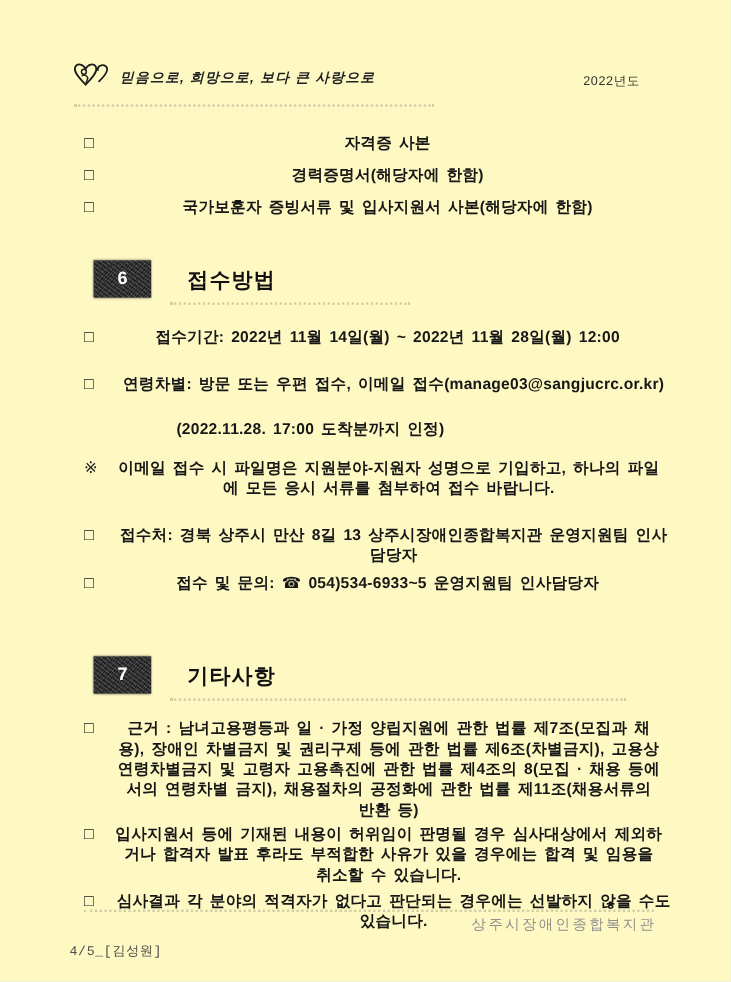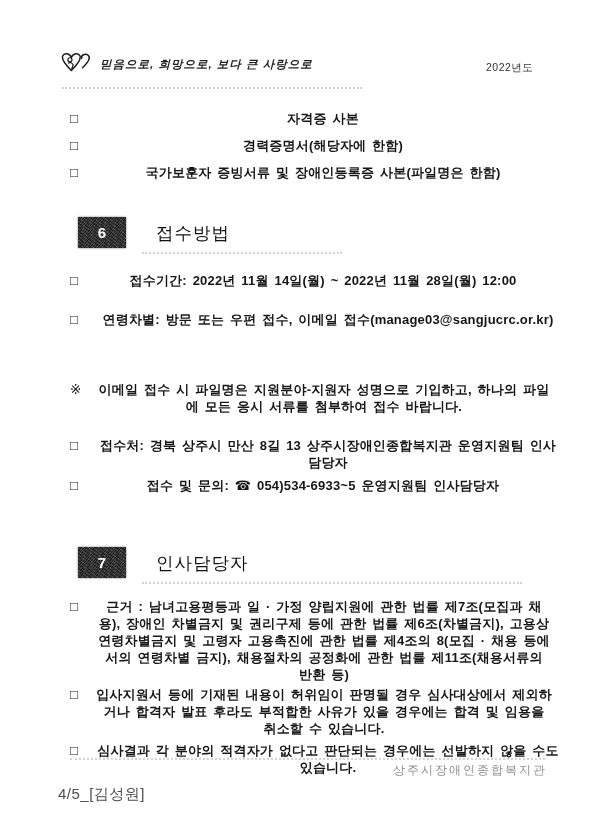--- a/index.html
+++ b/index.html
@@ -1,19 +1,19 @@
 <!DOCTYPE html>
 <html><head>
 <meta charset="utf-8">
 <style>
   html,body{margin:0;padding:0;background:#e8e8e8;}
   .page{
     position:relative;
     width:609px;height:818px;
-    background:#ffffff;
+    background:#fef9c3;
     overflow:hidden;
     font-family:"Liberation Sans","DejaVu Sans",sans-serif;
     color:#161616;
   }
   .abs{position:absolute;}
 
   
   .doc-header{left:60px;top:50px;width:490px;display:flex;align-items:center;gap:8px;}
   .logo{width:32px;height:28px;display:inline-block;}
   .slogan{font-style:italic;font-weight:bold;font-size:11.5px;letter-spacing:1px;color:#222;}
@@ -32,27 +32,27 @@
   .numbox{
     width:48px;height:31px;
     display:flex;align-items:center;justify-content:center;
     color:#fff;font-weight:bold;font-size:15px;
     background:
       repeating-linear-gradient(37deg, rgba(255,255,255,.14) 0 1px, transparent 1px 3px),
       repeating-linear-gradient(-49deg, rgba(255,255,255,.10) 0 1px, transparent 1px 2px),
       #1e1e1e;
     box-shadow:0 0 2px rgba(0,0,0,.55);
   }
-  .sec-title{font-weight:normal;font-size:17.5px;letter-spacing:1px;color:#111;}
+  .sec-title{font-weight:bold;font-size:17.5px;letter-spacing:1px;color:#111;}
 
   .subnote{font-weight:bold;font-size:13px;letter-spacing:.2px;word-spacing:2px;}
 
   
   .org-name{right:62px;top:762px;font-size:12px;color:#8f8f8f;letter-spacing:2px;filter:blur(.2px);}
-  .page-label{left:58px;top:785px;font-size:15px;color:#4d4d4d;letter-spacing:.5px;}
+  .page-label{left:58px;top:785px;font-size:11px;color:#4d4d4d;letter-spacing:.5px;font-family:Liberation Mono, monospace;}
 </style>
 </head>
 <body>
 
 <div class="page">
 
   <div class="abs doc-header">
     <span class="logo">
       <svg viewBox="0 0 34 30" width="32" height="28" fill="none" stroke="#1c1c1c" stroke-width="1.6" stroke-linecap="round">
         <path d="M12 8 C10 3.5 4.5 2.5 2.8 6.2 C1.2 9.7 4 14 12 22 C20 14 22.8 9.7 21.2 6.2 C19.5 2.5 14 3.5 12 8 Z"></path>
@@ -69,57 +69,58 @@
   <div class="abs line" style="left:70px;top:110px;width:480px;">
     <span class="marker">□</span>
     <span class="txt">자격증 사본</span>
   </div>
   <div class="abs line" style="left:70px;top:137px;width:480px;">
     <span class="marker">□</span>
     <span class="txt">경력증명서(해당자에 한함)</span>
   </div>
   <div class="abs line" style="left:70px;top:164px;width:480px;">
     <span class="marker">□</span>
-    <span class="txt">국가보훈자 증빙서류 및 장애인등록증 사본(파일명은 한함)</span>
+    <span class="txt">국가보훈자 증빙서류 및 입사지원서 사본(해당자에 한함)</span>
   </div>
 
   <div class="abs section-header" style="left:78px;top:217px;">
     <span class="numbox">6</span>
     <span class="sec-title">접수방법</span>
   </div>
   <div class="abs artifact" style="left:142px;top:252px;width:200px;"></div>
 
   <div class="abs line" style="left:70px;top:272px;width:480px;">
     <span class="marker">□</span>
     <span class="txt">접수기간: 2022년 11월 14일(월) ~ 2022년 11월 28일(월) 12:00</span>
   </div>
 
   <div class="abs line" style="left:70px;top:311px;width:490px;">
     <span class="marker">□</span>
     <span class="txt">연령차별: 방문 또는 우편 접수, 이메일 접수(manage03@sangjucrc.or.kr)</span>
   </div>
+  <div class="abs subnote" style="left:147px;top:349px;width:400px;">(2022.11.28. 17:00 도착분까지 인정)</div>
 
   <div class="abs line" style="left:70px;top:381px;width:482px;">
     <span class="marker">※</span>
     <span class="txt">이메일 접수 시 파일명은 지원분야-지원자 성명으로 기입하고, 하나의 파일에 모든 응시 서류를 첨부하여 접수 바랍니다.</span>
   </div>
 
   <div class="abs line" style="left:70px;top:437px;width:490px;">
     <span class="marker">□</span>
     <span class="txt">접수처: 경북 상주시 만산 8길 13 상주시장애인종합복지관 운영지원팀 인사담당자</span>
   </div>
 
   <div class="abs line" style="left:70px;top:477px;width:480px;">
     <span class="marker">□</span>
     <span class="txt"><span>접수 및 문의: </span><span>☎</span><span> 054)534-6933~5 운영지원팀 인사담당자</span></span>
   </div>
 
   <div class="abs section-header" style="left:78px;top:547px;">
     <span class="numbox">7</span>
-    <span class="sec-title">인사담당자</span>
+    <span class="sec-title">기타사항</span>
   </div>
   <div class="abs artifact" style="left:142px;top:582px;width:380px;"></div>
 
   <div class="abs line" style="left:70px;top:598px;width:482px;">
     <span class="marker">□</span>
     <span class="txt">근거 : 남녀고용평등과 일 · 가정 양립지원에 관한 법률 제7조(모집과 채용), 장애인 차별금지 및 권리구제 등에 관한 법률 제6조(차별금지), 고용상 연령차별금지 및 고령자 고용촉진에 관한 법률 제4조의 8(모집 · 채용 등에서의 연령차별 금지), 채용절차의 공정화에 관한 법률 제11조(채용서류의 반환 등)</span>
   </div>
 
   <div class="abs line" style="left:70px;top:686px;width:482px;">
     <span class="marker">□</span>

